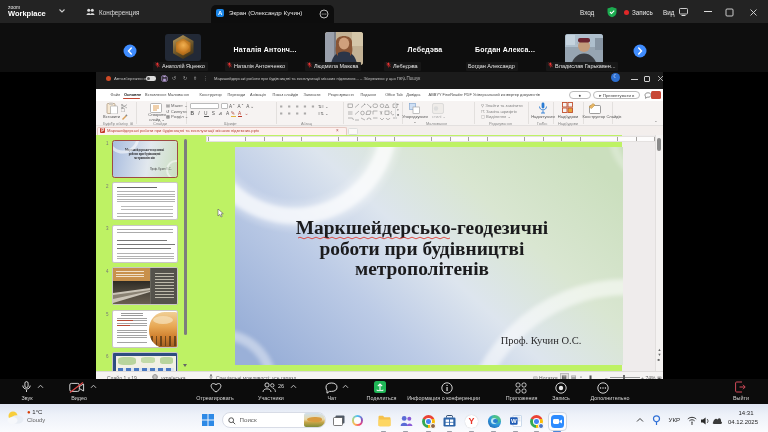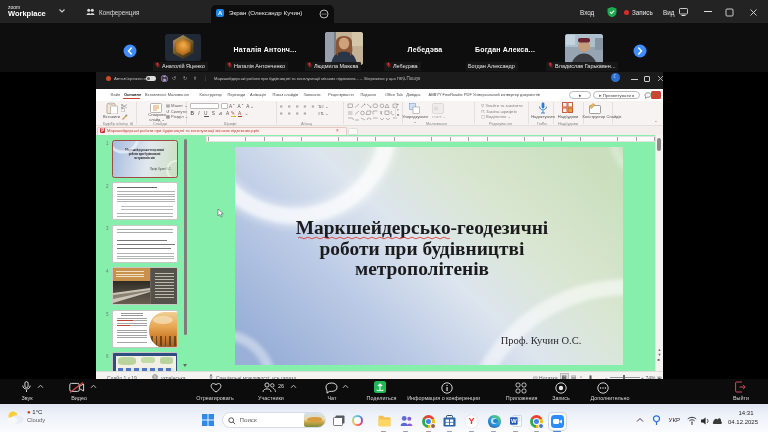--- a/index.html
+++ b/index.html
@@ -17,21 +17,21 @@
   .tilename { position:absolute; color:#fff; font-weight:bold; font-size:7px; text-align:center; width:78px; top:23px; letter-spacing:.2px;}
   .plabel { position:absolute; top:39px; height:9px; background:rgba(24,24,24,.92); color:#e6e6e6; font-size:5.5px; line-height:9px; padding:0 3px 0 2px; border-radius:1px; white-space:nowrap;}
   .micoff { display:inline-block; width:5px; height:6px; margin-right:2px; position:relative; top:0px;}
 
   
   #ppt { left:96px; top:72px; width:567px; height:309px; background:#efecec; }
   #ppt-title { position:absolute; left:0; top:0; width:567px; height:17px; background:#1b1b1b; }
   #ribbontabs { position:absolute; left:0; top:17px; width:567px; height:12px; background:#fff; }
   #ribbon { position:absolute; left:0; top:29px; width:567px; height:25px; background:#f6f3f2; border-bottom:1px solid #e3e0df;}
   #officetab { position:absolute; left:0; top:54px; width:567px; height:9px; background:#f3eeec; }
-  #pptmain { position:absolute; left:0; top:63px; width:567px; height:236px; background:#86efac; }
+  #pptmain { position:absolute; left:0; top:63px; width:526px; height:236px; background:#bef264; }
   #pptstatus { position:absolute; left:0; top:299px; width:567px; height:10px; background:#f5f3f2; border-top:1px solid #dedbda; color:#5c5c5c; font-size:5px; }
 
   
   #ztoolbar { left:0; top:379px; width:768px; height:25px; background:#0c0c0c; }
   .zlab { position:absolute; top:16px; color:#d6d6d6; font-size:5.4px; white-space:nowrap; transform:translateX(-50%);}
 
   
   #taskbar { left:0; top:404px; width:768px; height:28px; background:linear-gradient(180deg,#dfe5f2 0%,#eef2f9 40%,#fafbfe 100%); }
 </style>
 </head>

